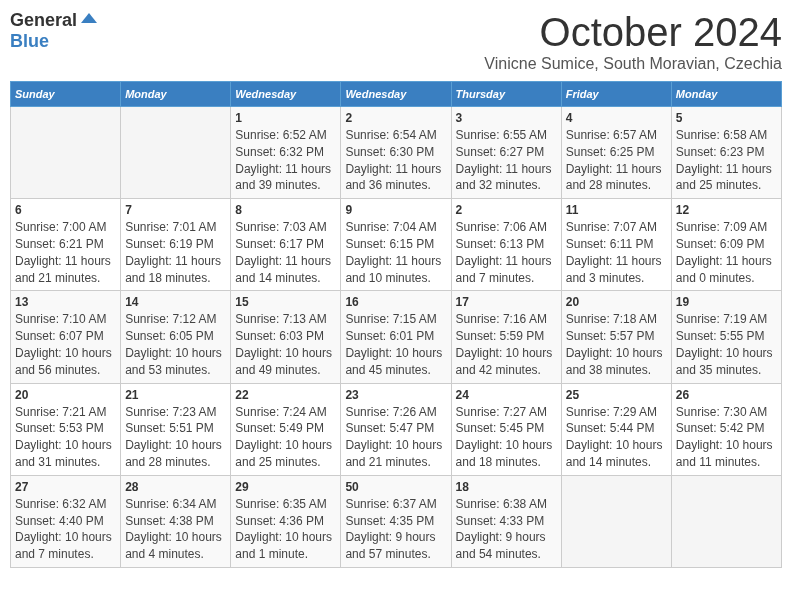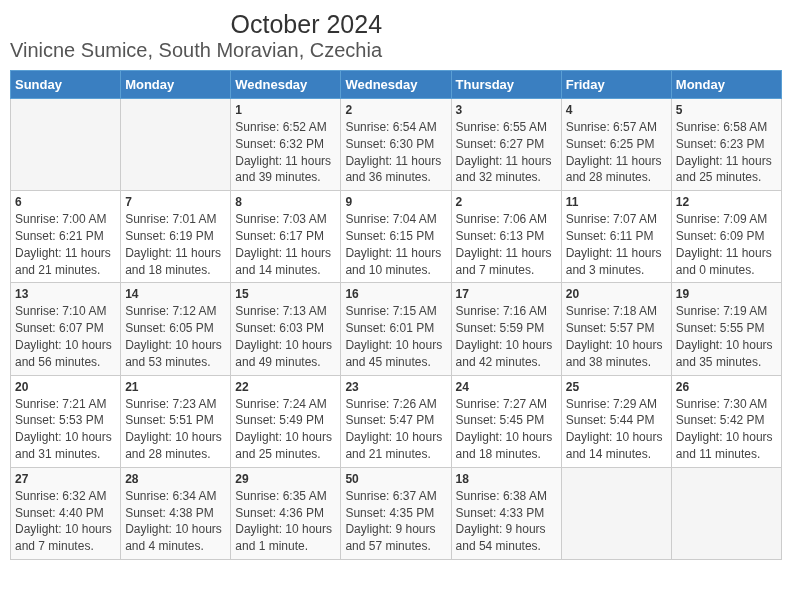--- a/index.html
+++ b/index.html
@@ -37,41 +37,42 @@
     }
     .logo-icon {
       width: 20px;
       height: 20px;
       margin-left: 2px;
     }
     .title-section {
       text-align: right;
     }
     .month-title {
-      font-size: 25px;
+      font-size: 40px;
       color: #333;
       font-weight: normal;
     }
     .subtitle {
-      font-size: 20px;
+      font-size: 16px;
       color: #555;
     }
     table {
       width: 100%;
       border-collapse: collapse;
       table-layout: fixed;
     }
     thead th {
       background-color: #3a7fc1;
       color: white;
       padding: 6px 4px;
-      font-size: 13px;
+      font-size: 11px;
       font-weight: bold;
       text-align: left;
       border: 1px solid #5a9fd4;
+      font-style: italic;
     }
     tbody td {
       border: 1px solid #ccc;
       vertical-align: top;
       padding: 4px;
       min-height: 80px;
       height: 90px;
       font-size: 10.5px;
       color: #333;
       background: #fff;
@@ -90,20 +91,29 @@
       color: #444;
     }
     .empty-cell {
       background: #f5f5f5 !important;
     }
   </style>
 </head>
 <body>
 
 <div class="header">
+  <div class="logo">
+    <div class="logo-text">
+      <span class="logo-general">General</span>
+      <svg class="logo-icon" viewBox="0 0 20 20">
+        <polygon points="10,2 18,12 2,12" fill="#3a7fc1"></polygon>
+      </svg>
+    </div>
+    <span class="logo-blue">Blue</span>
+  </div>
   <div class="title-section">
     <div class="month-title">October 2024</div>
     <div class="subtitle">Vinicne Sumice, South Moravian, Czechia</div>
   </div>
 </div>
 
 <table>
   <thead>
     <tr>
     <th>Sunday</th>

